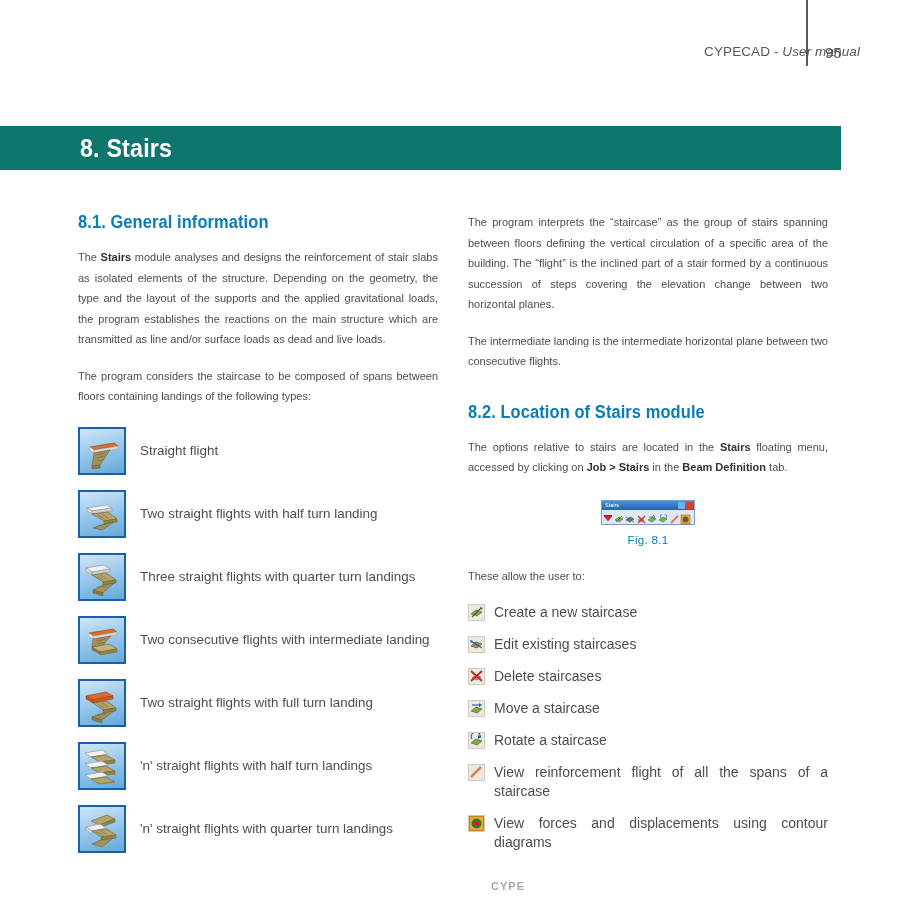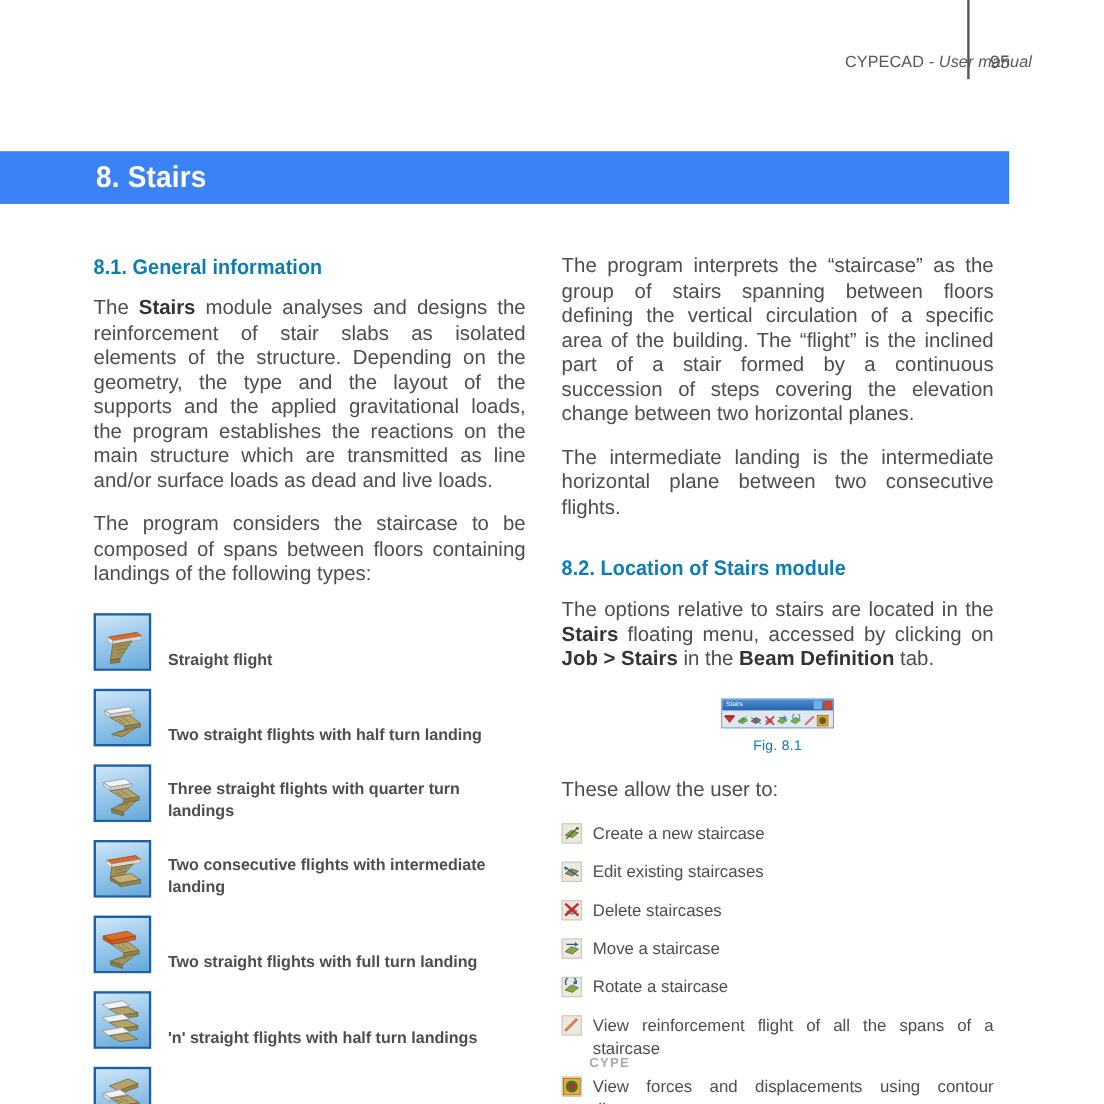--- a/index.html
+++ b/index.html
@@ -53,21 +53,21 @@
     color: #58585a;
   }
 
   
   .chapter-banner {
     position: absolute;
     left: 0;
     top: 126px;
     width: 841px;
     height: 44px;
-    background: #3b82f6;
+    background: #0f766e;
   }
   .chapter-banner-title {
     position: absolute;
     left: 80px;
     top: 8px;
     color: #ffffff;
     font-size: 25px;
     font-weight: bold;
     font-family: "Liberation Sans Narrow", "Liberation Sans", sans-serif;
     transform: scaleX(0.93);
@@ -91,37 +91,36 @@
     font-family: "Liberation Sans Narrow", "Liberation Sans", sans-serif;
     margin: 0 0 14px 0;
     transform: scaleX(0.94);
     transform-origin: left center;
     letter-spacing: 0.1px;
   }
   h2.section-heading.spaced-above { margin-top: 30px; }
 
   p.body-text {
     margin: 0 0 16px 0;
-    font-size: 17px;
+    font-size: 11px;
     line-height: 20.5px;
     text-align: justify;
     color: #4d4d4f;
   }
   p.body-text b { color: #333335; font-weight: bold; }
 
   
   .stair-type-list {
     margin-top: 18px;
   }
   .stair-type-row {
     display: flex;
-    align-items: flex-end;
+    align-items: center;
     height: 52px;
     margin-bottom: 11px;
-    font-weight: bold;
   }
   .stair-icon {
     width: 48px;
     height: 48px;
     flex: 0 0 48px;
     border: 2px solid #1b5fa8;
     background: linear-gradient(165deg, #cfe6f7 0%, #9dcaec 45%, #64a9da 100%);
     box-sizing: border-box;
     position: relative;
     overflow: hidden;

